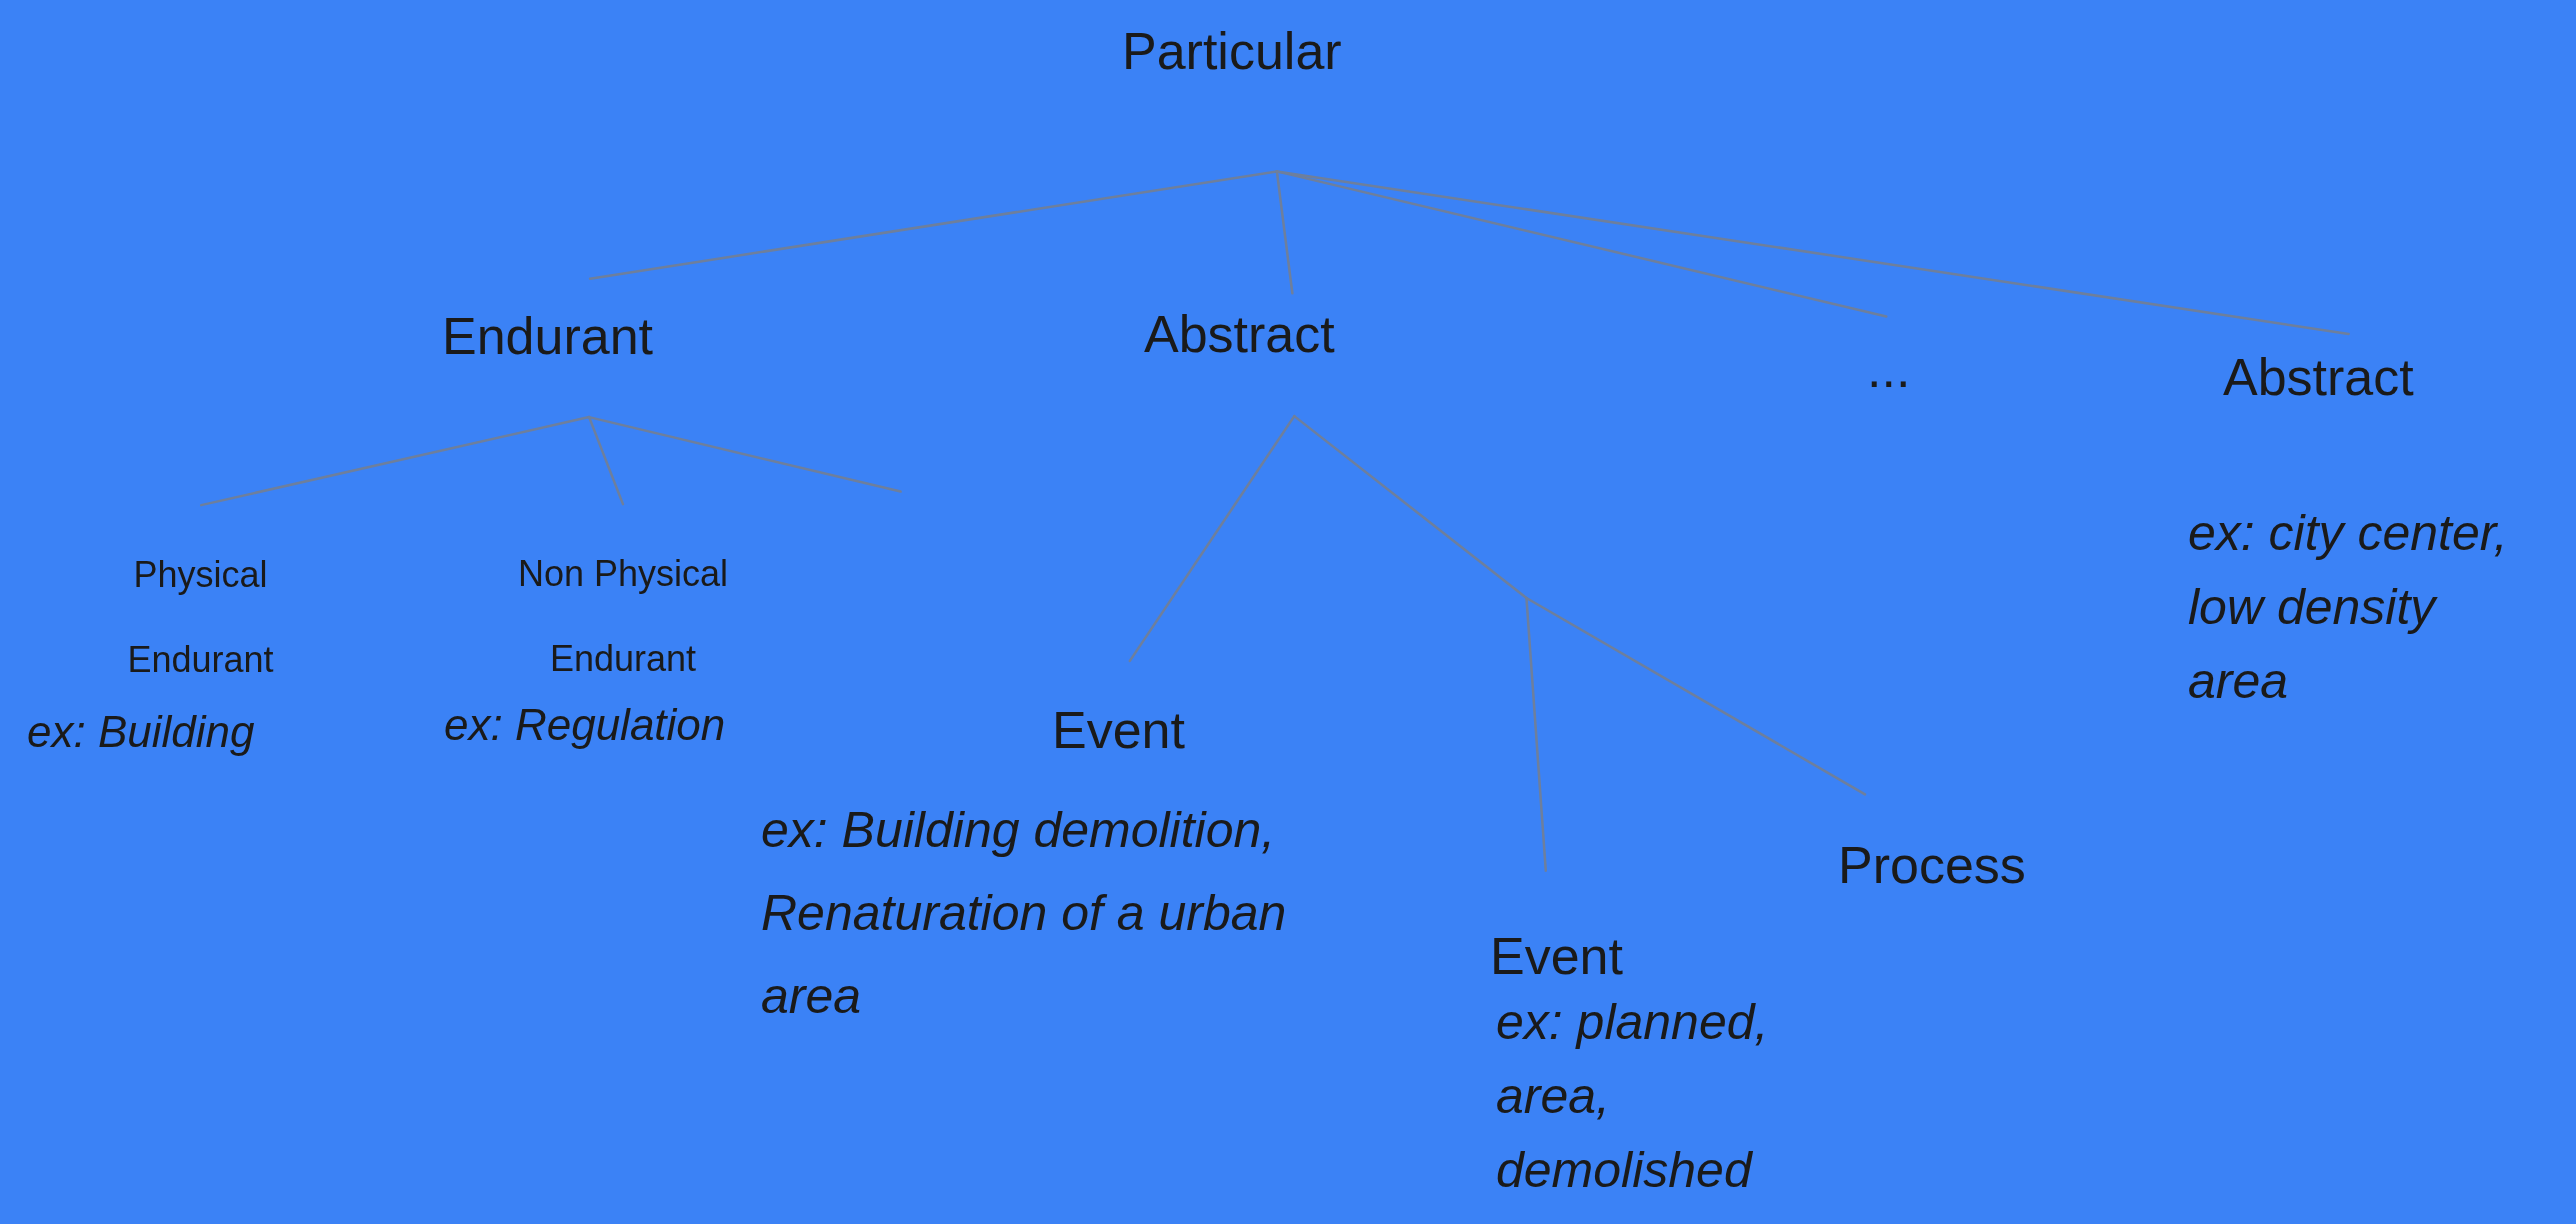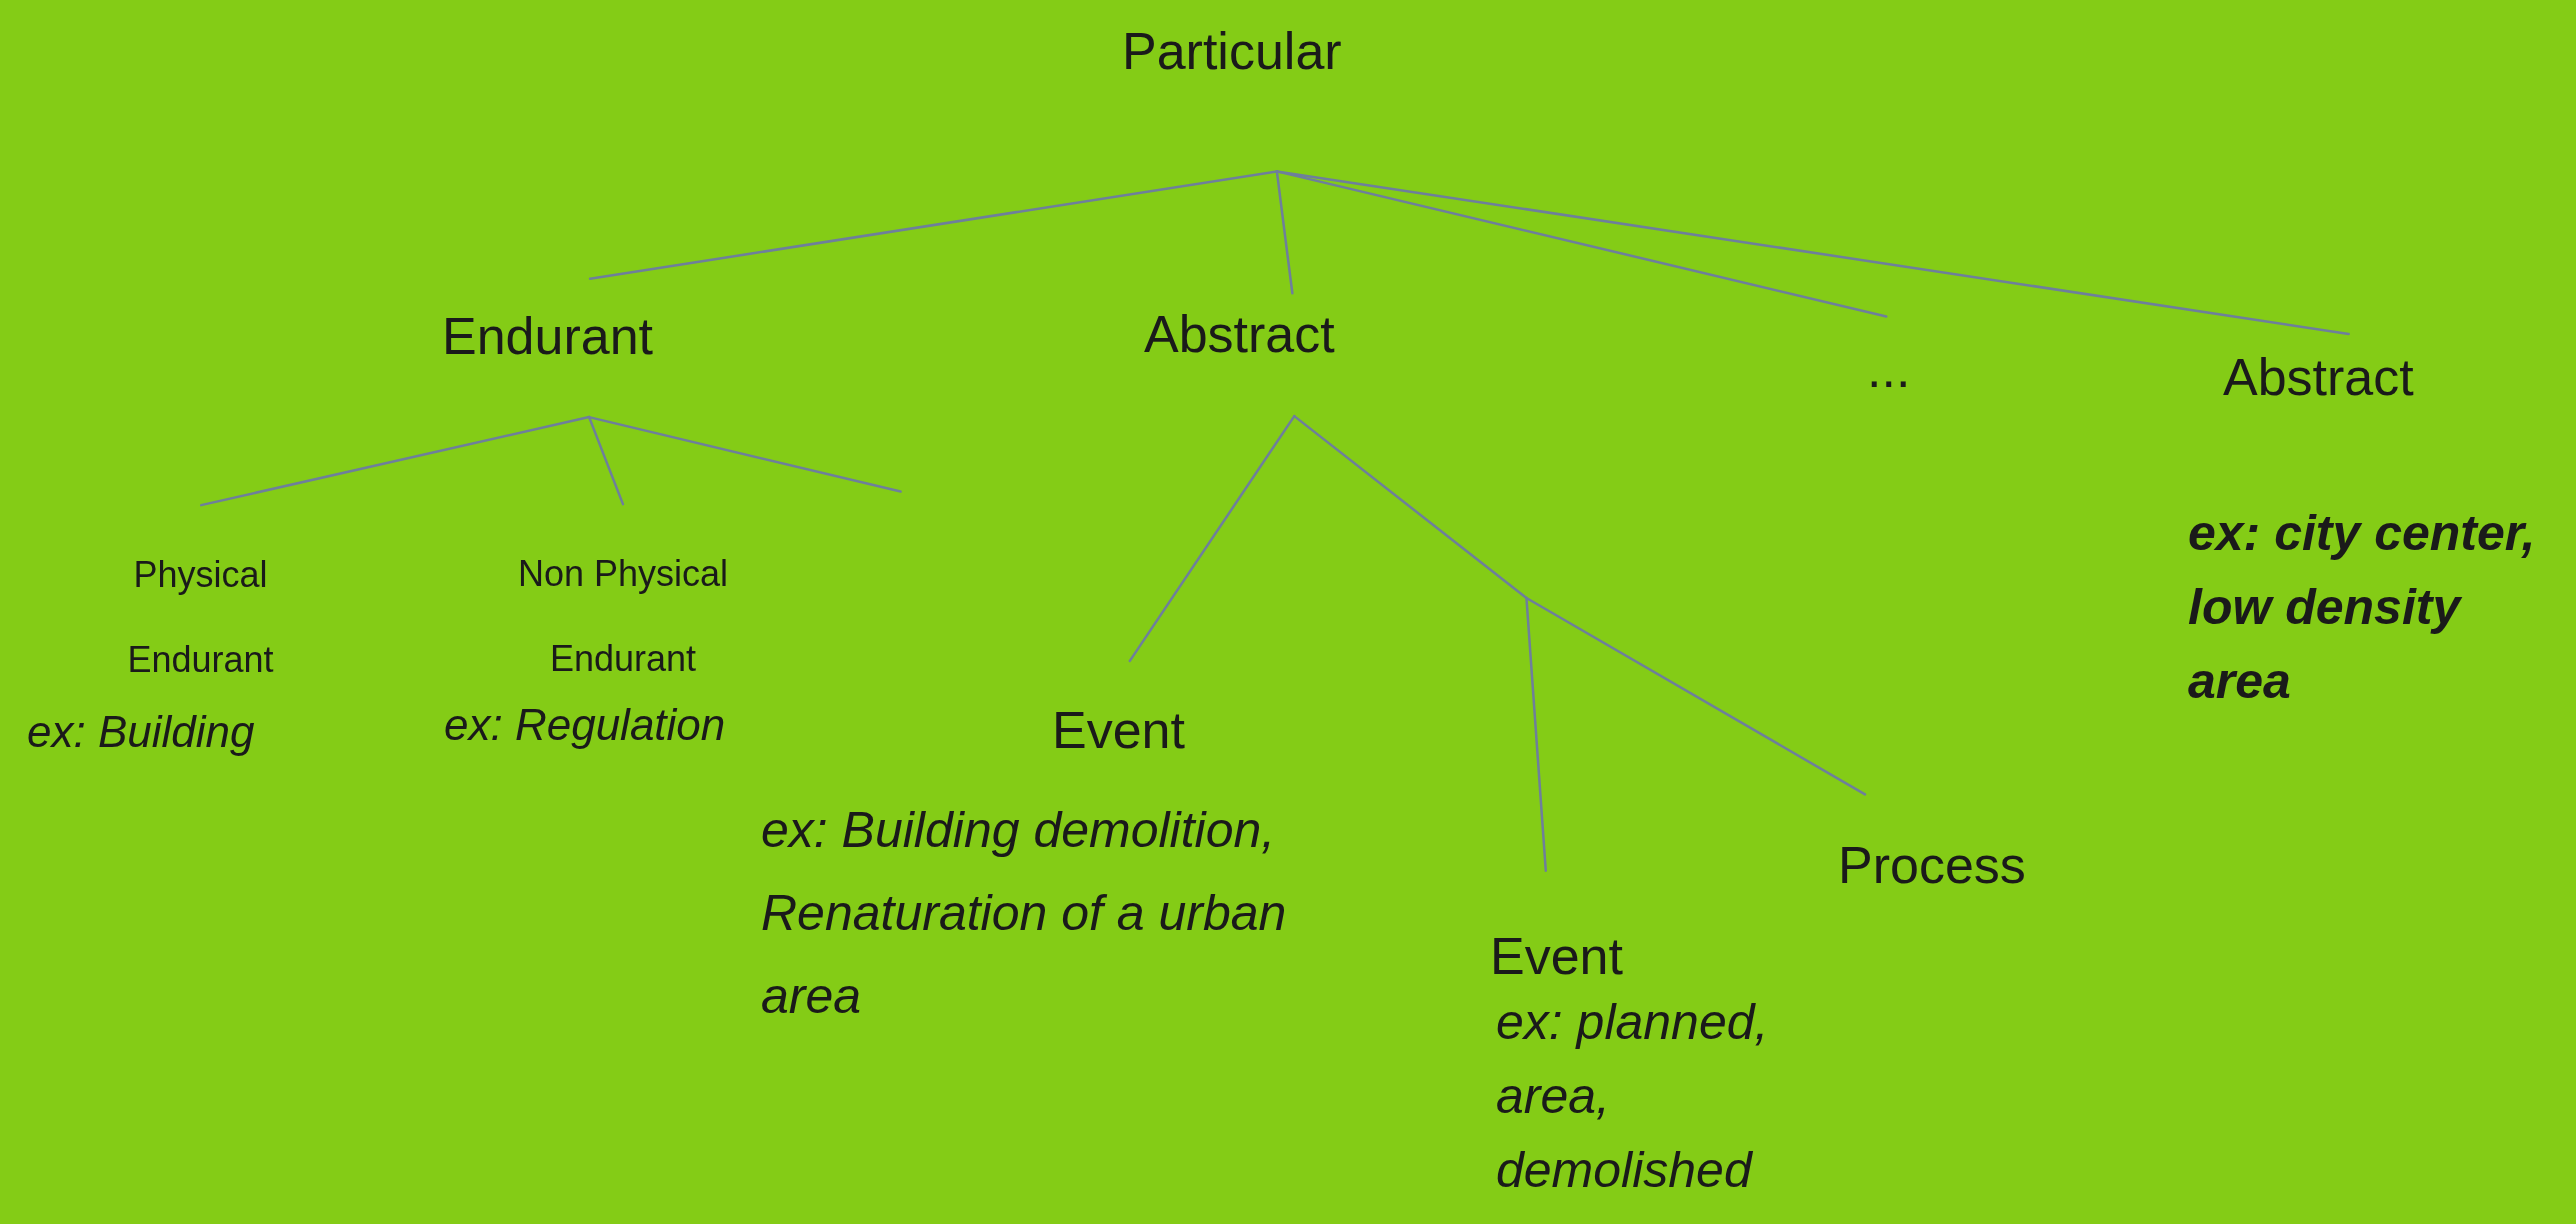--- a/index.html
+++ b/index.html
@@ -4,21 +4,21 @@
 <style>
   html, body {
     margin: 0;
     padding: 0;
     background: #ffffff;
   }
   #canvas {
     position: relative;
     width: 2576px;
     height: 1225px;
-    background: #84cc16;
+    background: #3b82f6;
     overflow: hidden;
     font-family: "Liberation Sans", sans-serif;
     color: #1a1a1a;
   }
   #edges {
     position: absolute;
     left: 0; top: 0;
     width: 2576px;
     height: 1225px;
   }
@@ -50,21 +50,21 @@
   .exblock {
     position: absolute;
   }
   .exblock .line {
     font-style: italic;
     font-size: 50px;
     white-space: nowrap;
   }
   .exblock.lh86 .line { line-height: 83px; }
   .exblock.lh76 .line { line-height: 74px; }
-  .exblock.lh77 .line { line-height: 74px; font-weight: bold; }
+  .exblock.lh77 .line { line-height: 74px; }
 </style>
 </head>
 <body>
 
 <div id="canvas">
 
   <svg id="edges" viewBox="0 0 2663 1266" xmlns="http://www.w3.org/2000/svg" aria-hidden="true">
     <line x1="1320" y1="177" x2="610" y2="288"></line>
     <line x1="1320" y1="177" x2="1336" y2="303"></line>
     <line x1="1320" y1="177" x2="1950" y2="327"></line>

